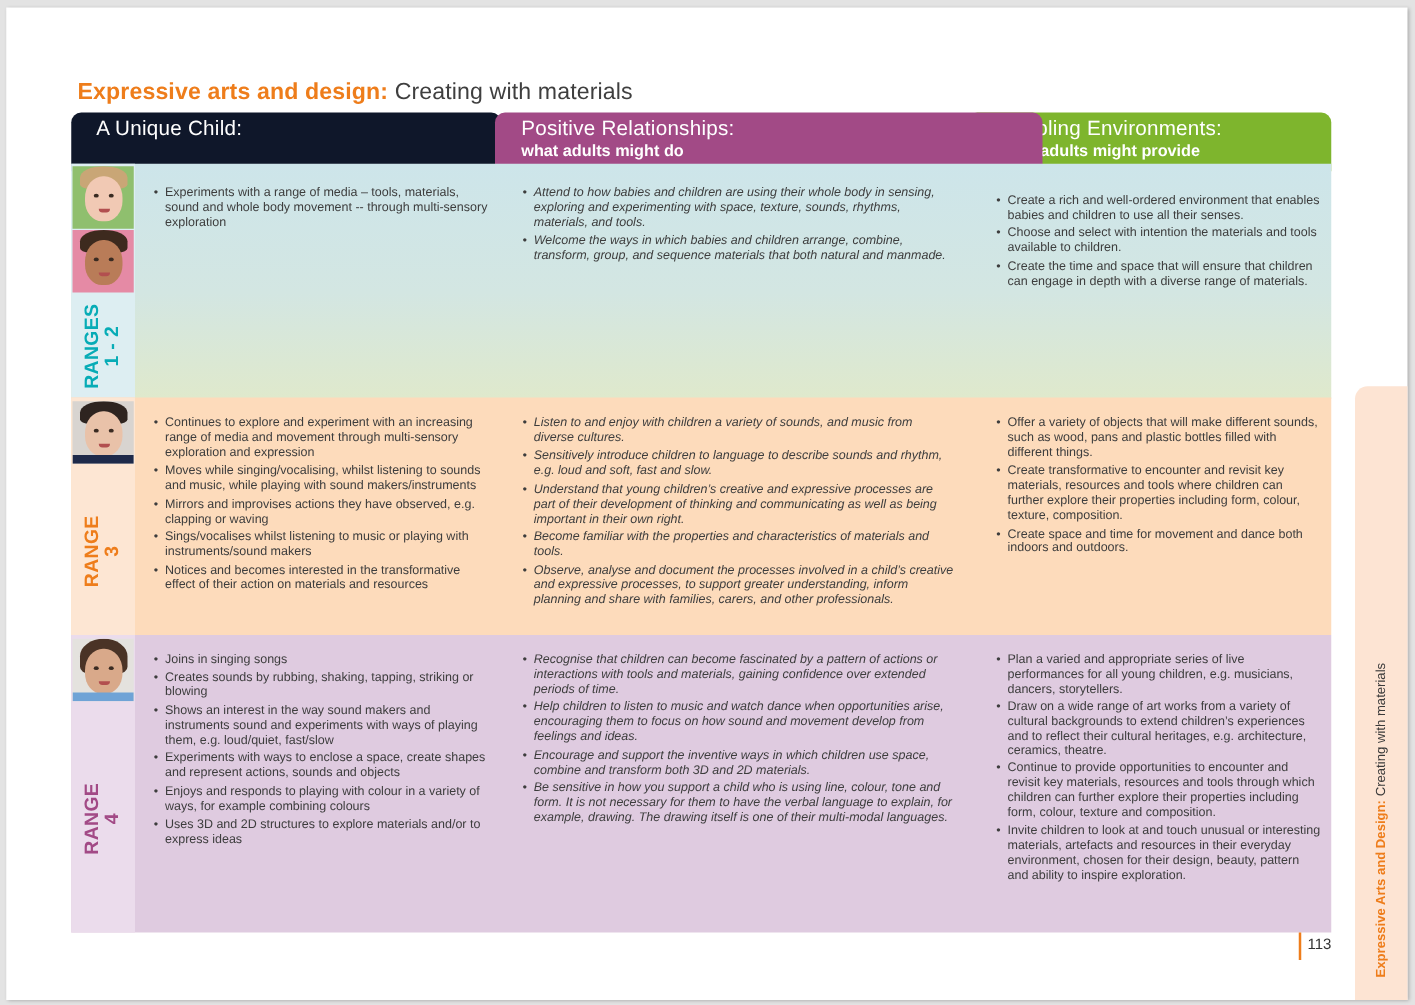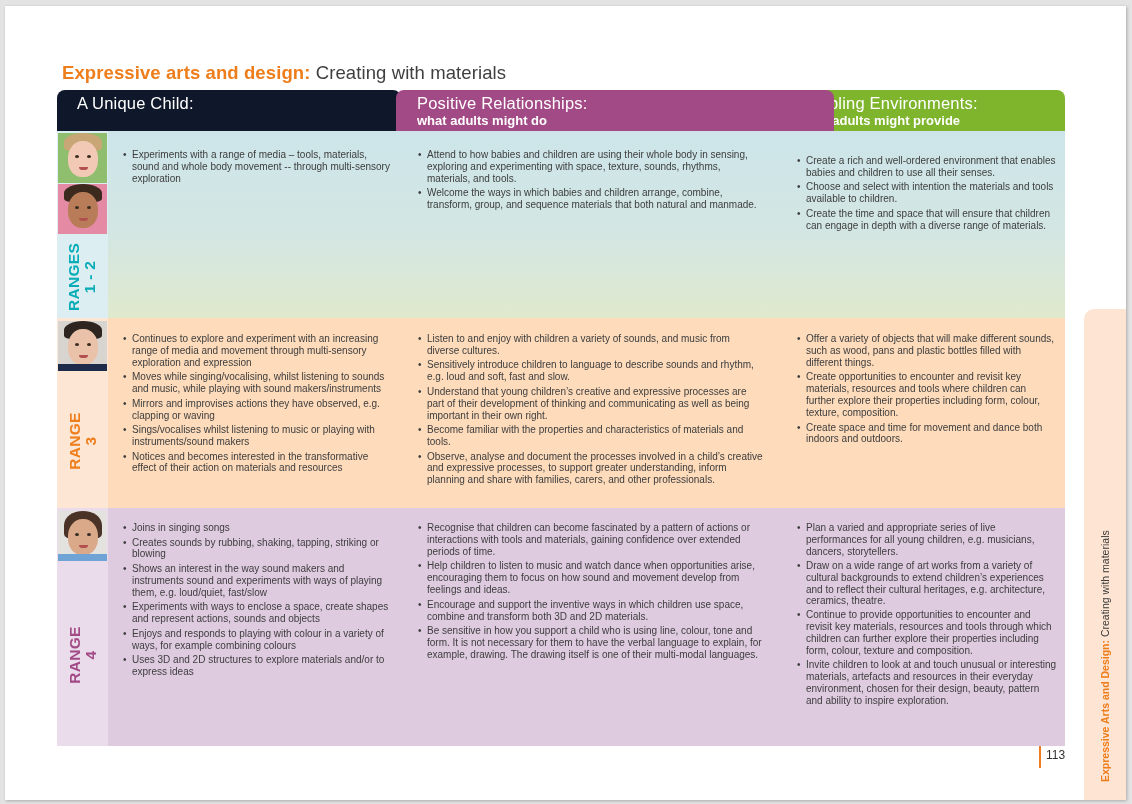--- a/index.html
+++ b/index.html
@@ -34,21 +34,21 @@
   .photo .mouth { position: absolute; left: 21px; top: 34px; width: 9px; height: 3px; background: #b24f4f; border-radius: 0 0 5px 5px; }
 
   .rlabel { position: absolute; left: 0; width: 51px; display: flex; align-items: center; justify-content: center; }
   .rlabel .rot { transform: rotate(-90deg); white-space: nowrap; text-align: center; font-weight: bold; font-size: 15.5px; line-height: 16px; letter-spacing: 0.3px; }
 
   .cell { position: absolute; top: 4px; font-size: 10px; line-height: 11.9px; color: #3d3d3d; }
   .cell ul { list-style: none; }
   .cell li { position: relative; padding-left: 9px; margin-bottom: 2.6px; }
   .cell li::before { content: "\2022"; position: absolute; left: 0; top: 0; font-size: 10px; }
   .c1 { left: 66px; width: 272px; padding-top: 14px; }
-  .c2 { left: 361px; width: 346px; padding-top: 14px; }
+  .c2 { left: 361px; width: 346px; padding-top: 14px; font-style: italic; }
   .c3 { left: 740px; width: 260px; padding-top: 20px; }
   .row3 .c1, .row3 .c2, .row3 .c3 { padding-top: 11px; }
   .row4 .c1, .row4 .c2, .row4 .c3 { padding-top: 10px; }
   .row4 .c3 li { margin-bottom: 2px; }
 
   .pagenum-bar { position: absolute; left: 1039px; top: 746px; width: 2px; height: 22px; background: #ee7d1b; }
   .pagenum { position: absolute; left: 1046px; top: 748px; font-size: 12px; color: #333; }
 
   .side-tab { position: absolute; left: 1084px; top: 309px; width: 42px; height: 491px; background: #fde4d3; border-radius: 10px 0 0 0; }
   .side-tab .rot { position: absolute; left: 21px; bottom: 18px; transform-origin: left bottom; transform: rotate(-90deg) translateY(50%); white-space: nowrap; font-size: 10.5px; }
@@ -152,21 +152,21 @@
       <li>Listen to and enjoy with children a variety of sounds, and music from diverse cultures.</li>
       <li>Sensitively introduce children to language to describe sounds and rhythm, e.g. loud and soft, fast and slow.</li>
       <li>Understand that young children’s creative and expressive processes are part of their development of thinking and communicating as well as being important in their own right.</li>
       <li>Become familiar with the properties and characteristics of materials and tools.</li>
       <li>Observe, analyse and document the processes involved in a child’s creative and expressive processes, to support greater understanding, inform planning and share with families, carers, and other professionals.</li>
     </ul>
   </div>
   <div class="cell c3">
     <ul>
       <li>Offer a variety of objects that will make different sounds, such as wood, pans and plastic bottles filled with different things.</li>
-      <li>Create opportunities to encounter and revisit key materials, resources and tools where children can further explore their properties including form, colour, texture, composition.</li>
+      <li>Create transformative to encounter and revisit key materials, resources and tools where children can further explore their properties including form, colour, texture, composition.</li>
       <li>Create space and time for movement and dance both indoors and outdoors.</li>
     </ul>
   </div>
 </div>
 
 <div class="row row4">
   <div class="rcol">
     <div class="photo" style="top:3px;background:#e4e2de;">
       <div class="hair" style="background:#4a3326;height:28px;"></div>
       <div class="skin" style="background:#d9a98a;"></div>

